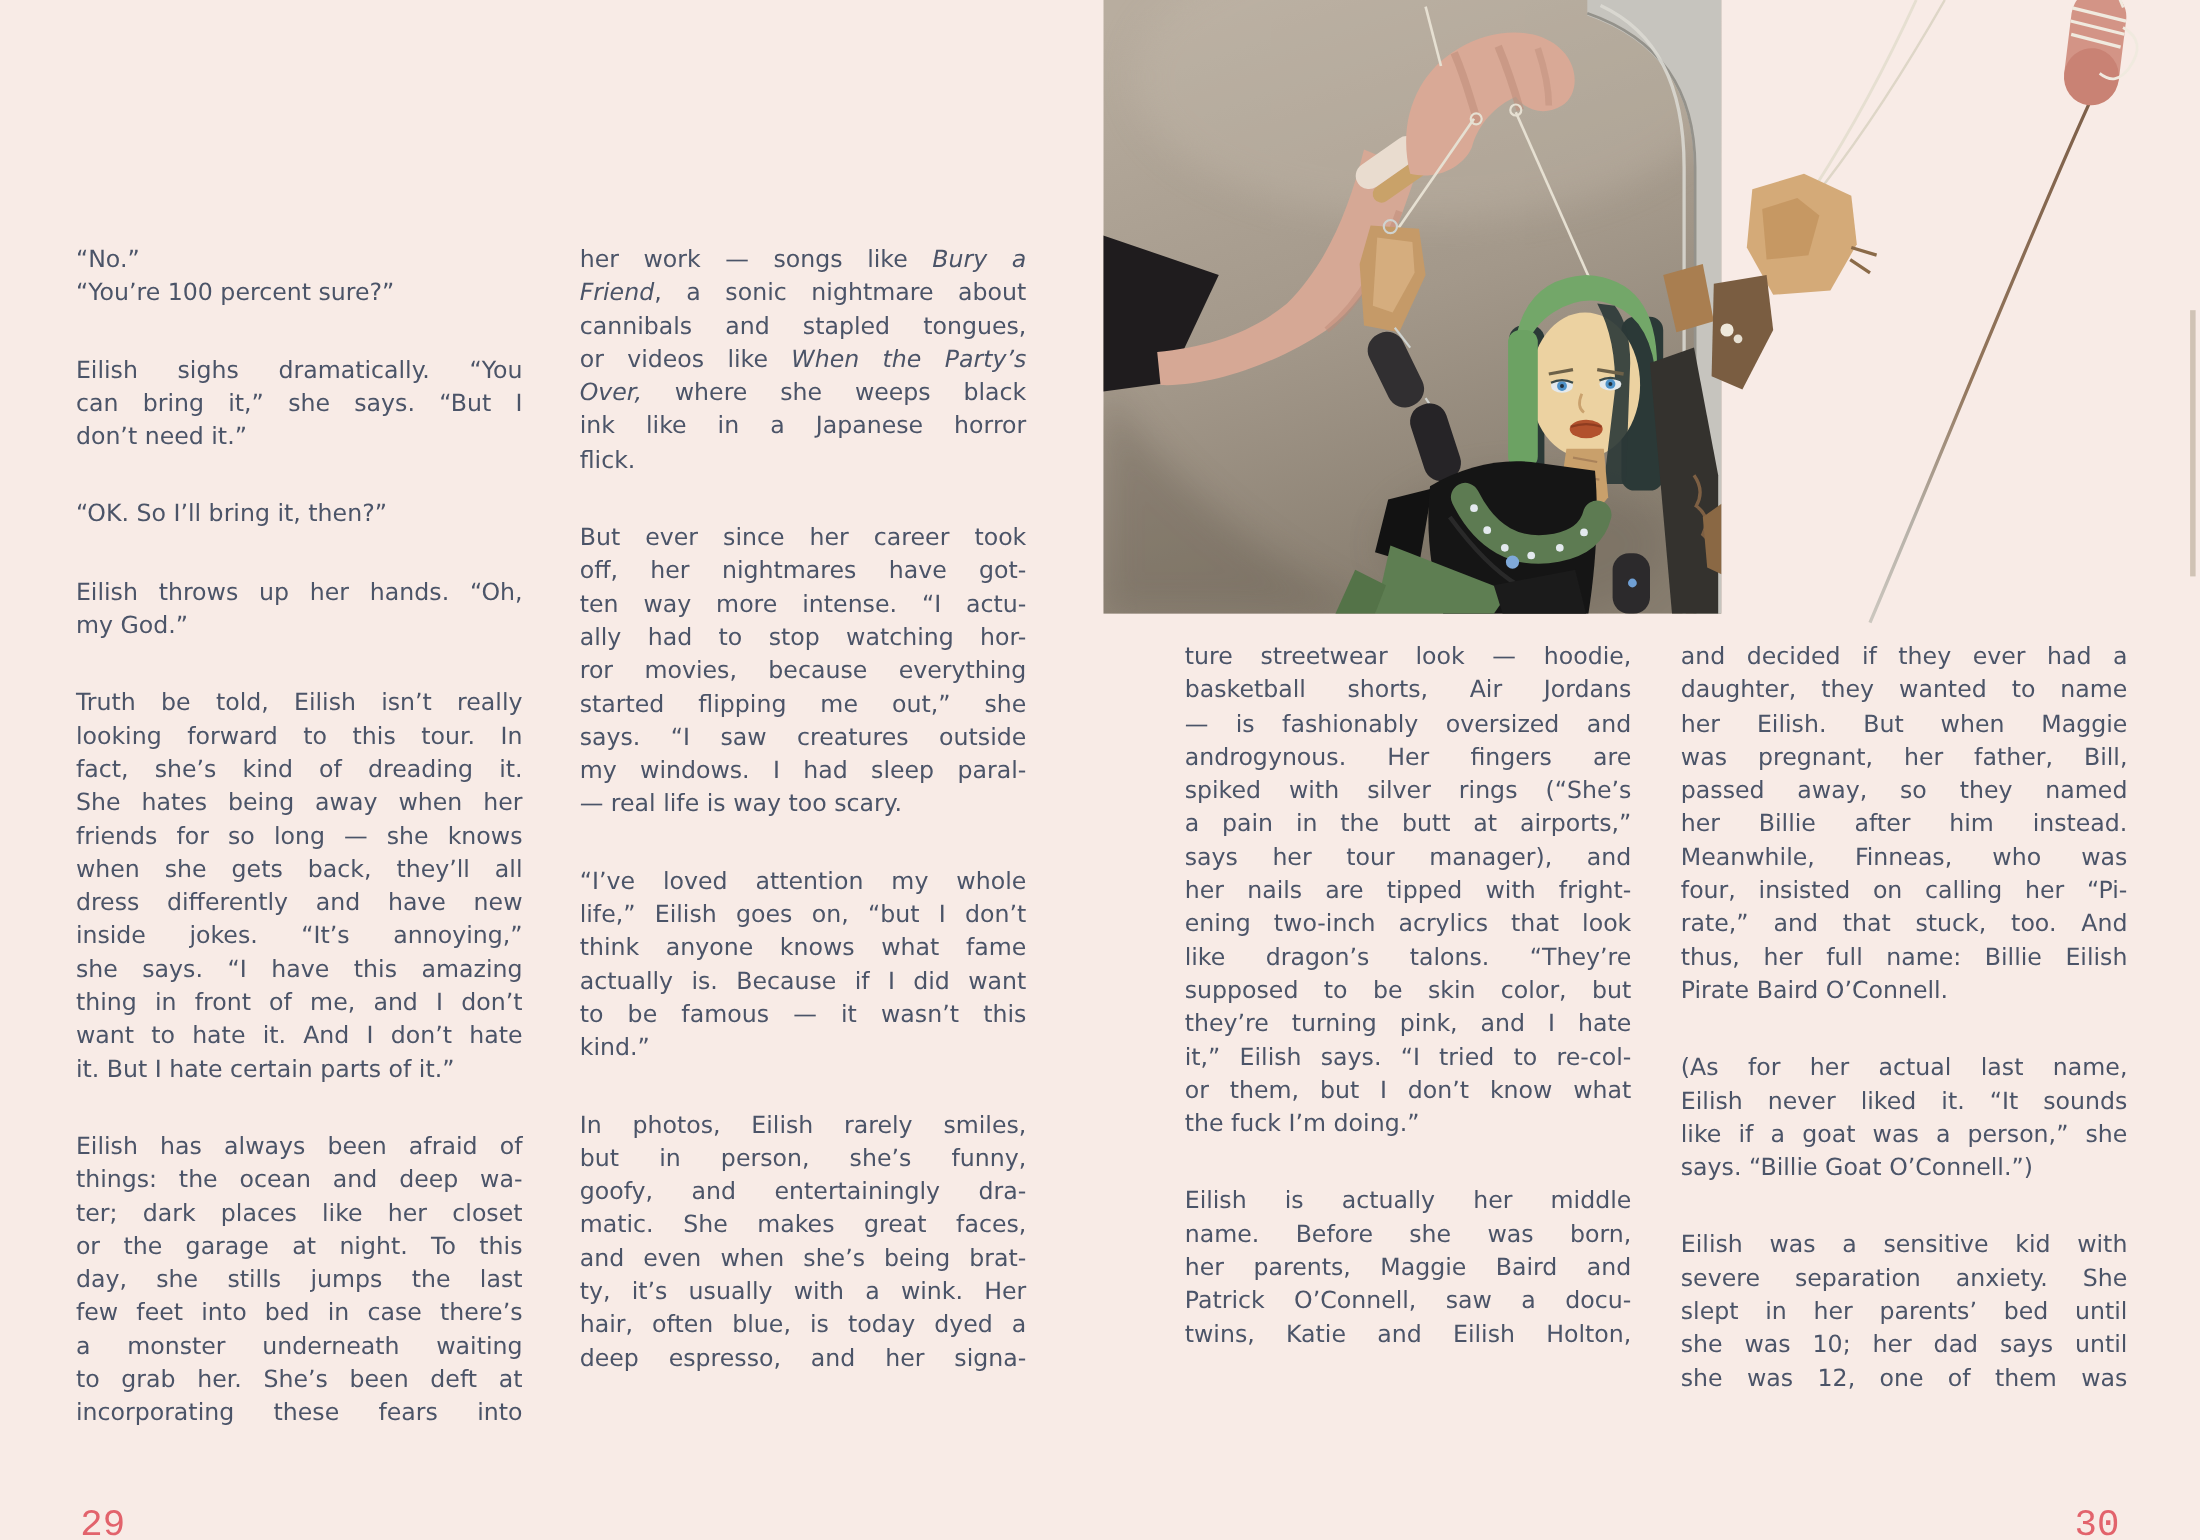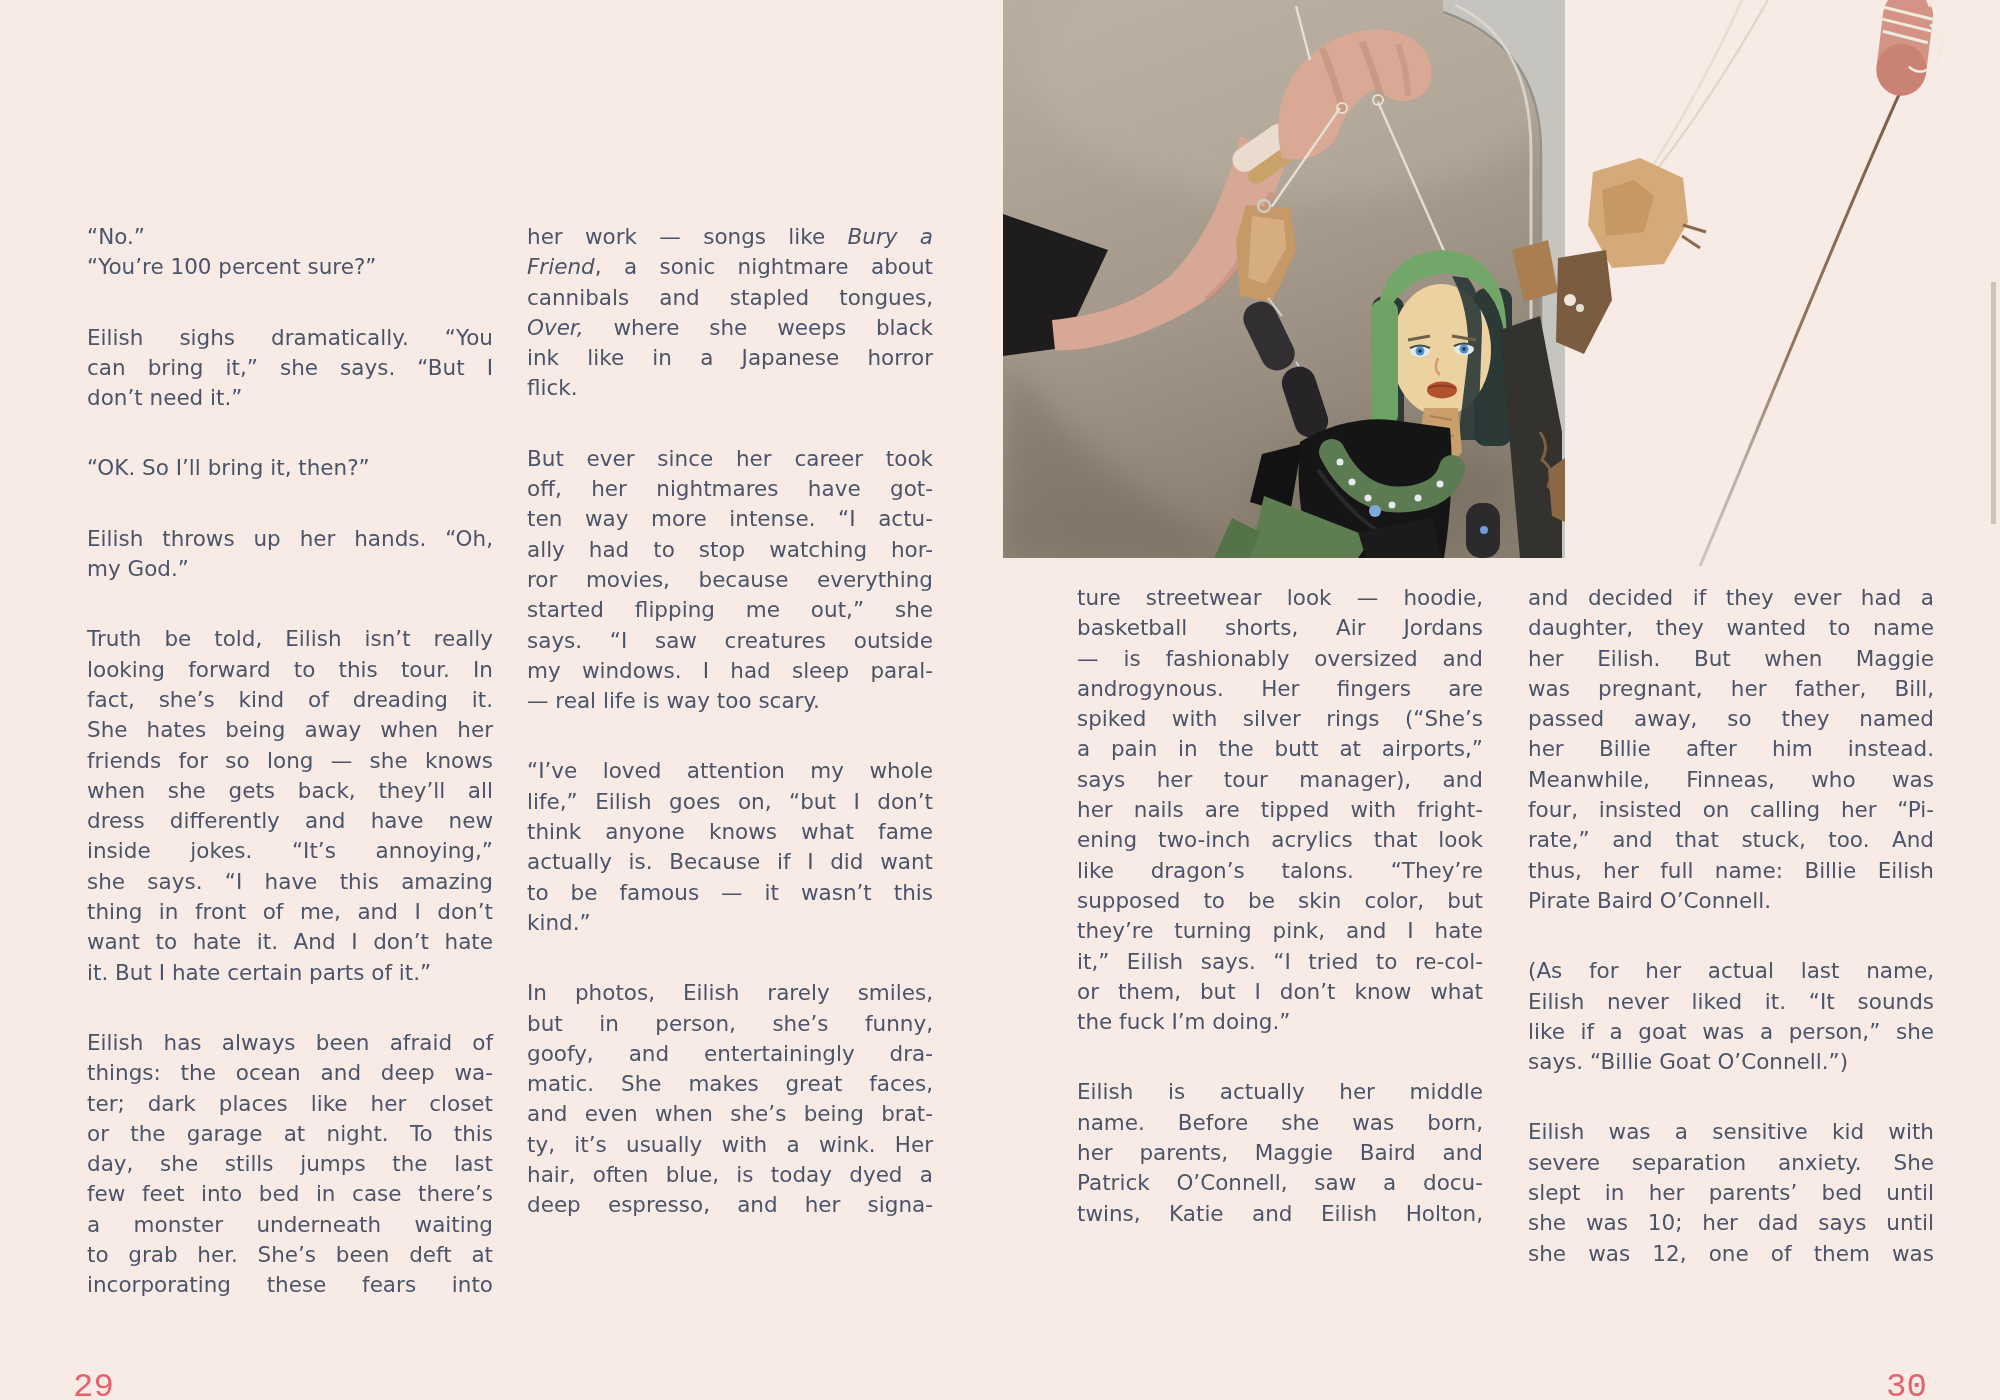--- a/index.html
+++ b/index.html
@@ -176,21 +176,21 @@
       <ellipse cx="905" cy="70" rx="25" ry="26" fill="#c98274"></ellipse>
       <path d="M880,10 L930,16 M880,22 L930,28 M882,34 L928,40" stroke="#f0eadf" stroke-width="3"></path>
       <path d="M928,22 q24,10 10,36 q-10,18 -26,8" stroke="#f0eadf" stroke-width="2.5" fill="none"></path>
       <path d="M918,-10 L926,4" stroke="#f0eadf" stroke-width="2.5"></path>
     </g>
     <rect x="991" y="282" width="5" height="242" fill="#c9bcab" opacity="0.85"></rect>
   </g>
 </svg>
 </div>
 
-<div class="col" style="left:87px;top:222px">
+<div class="col" style="left:69px;top:222px">
     <div class="para">
       <div class="ln"><span>“No.”</span></div>
       <div class="ln raggedend"><span>“You’re 100 percent sure?”</span></div>
     </div>
     <div class="para">
       <div class="ln"><span>Eilish sighs dramatically. “You</span></div>
       <div class="ln"><span>can bring it,” she says. “But I</span></div>
       <div class="ln raggedend"><span>don’t need it.”</span></div>
     </div>
     <div class="para">
@@ -225,20 +225,21 @@
       <div class="ln"><span>to grab her. She’s been deft at</span></div>
       <div class="ln"><span>incorporating these fears into</span></div>
     </div>
   </div>
 
 <div class="col" style="left:527px;top:222px">
     <div class="para">
       <div class="ln"><span>her work — songs like </span><i>Bury a</i></div>
       <div class="ln"><i>Friend</i><span>, a sonic nightmare about</span></div>
       <div class="ln"><span>cannibals and stapled tongues,</span></div>
+      <div class="ln"><span>or videos like </span><i>When the Party’s</i></div>
       <div class="ln"><i>Over,</i><span> where she weeps black</span></div>
       <div class="ln"><span>ink like in a Japanese horror</span></div>
       <div class="ln raggedend"><span>flick.</span></div>
     </div>
     <div class="para">
       <div class="ln"><span>But ever since her career took</span></div>
       <div class="ln"><span>off, her nightmares have got-</span></div>
       <div class="ln"><span>ten way more intense. “I actu-</span></div>
       <div class="ln"><span>ally had to stop watching hor-</span></div>
       <div class="ln"><span>ror movies, because everything</span></div>

